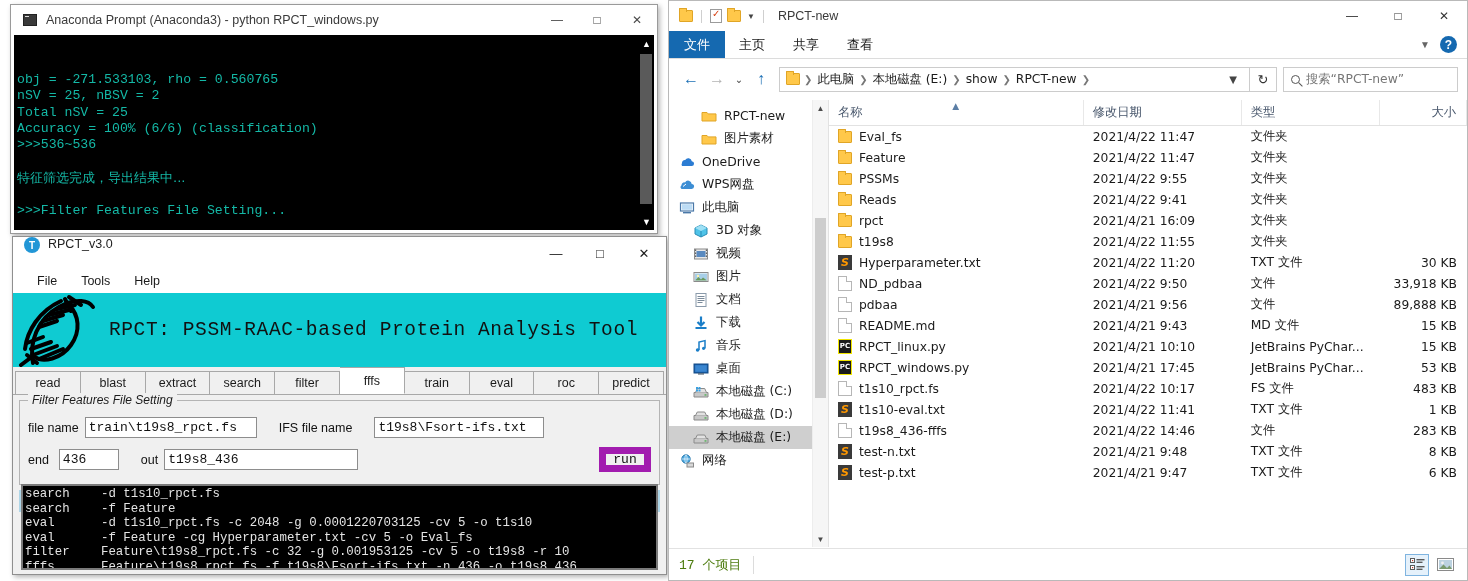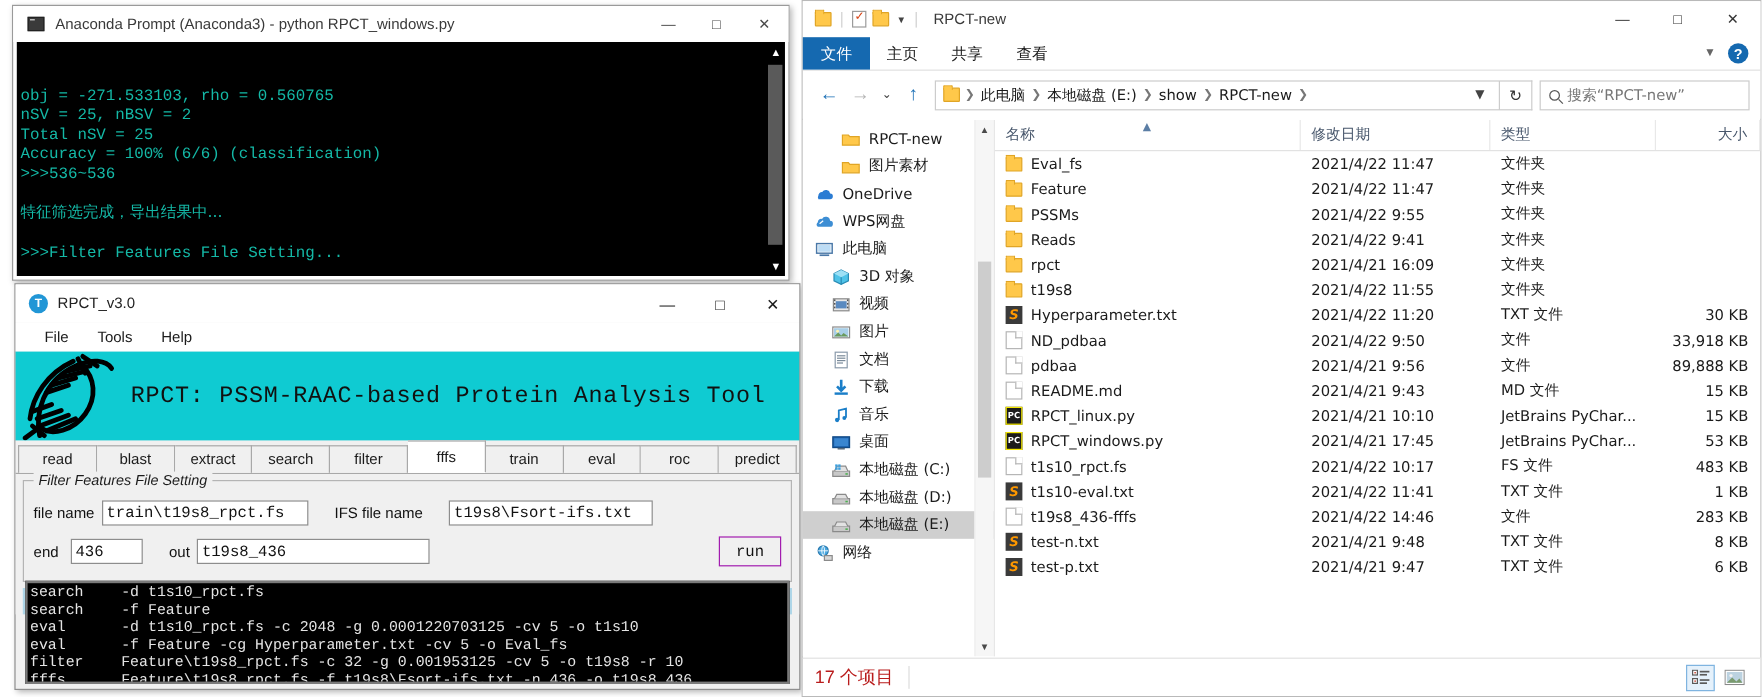--- a/index.html
+++ b/index.html
@@ -66,21 +66,21 @@
   .cscroll .thumb {
     position:absolute; left:2px; right:2px; background:#5a5a5a;
   }
 
   
   #rpct {
     position:absolute; left:12px; top:236px; width:655px; height:339px;
     background:#f0f0f0; border:1px solid #8f8f8f;
     box-shadow: 2px 2px 5px rgba(0,0,0,.3);
   }
-  #rpct .titlebar { height:32px; background:#fff; display:flex; align-items:center; }
+  #rpct .titlebar { height:32px; background:#fff; display:flex; }
   #rpct .tb-logo {
     width:16px;height:16px;margin-left:11px;margin-right:8px;border-radius:50%;
     background:#2196d6; position:relative; flex:none;
   }
   #rpct .tb-logo:after{
     content:"T"; position:absolute; inset:0; color:#fff; font-size:10px;
     display:flex; align-items:center; justify-content:center; font-weight:bold;
   }
   #rpct .tb-title { font-size:12.5px; color:#222; flex:1; }
   #rpct .win-ctrls { height:32px; }
@@ -140,21 +140,21 @@
     font-family:"Liberation Mono","DejaVu Sans Mono",monospace;
     font-size:13px; color:#111; padding:0 3px;
     display:flex; align-items:center; white-space:nowrap; overflow:hidden;
   }
   #rpct .inp.filename { width:172px; }
   #rpct .inp.ifs { width:170px;margin-left:16px; }
   #rpct .inp.end { width:60px; }
   #rpct .inp.out { width:194px; }
   #rpct .runbtn {
     margin-left:auto; width:52px; height:25px; background:#f0f0f0;
-    border:1px solid #a21caf;
+    border:7px solid #a21caf;
     display:flex; align-items:center; justify-content:center;
     font-family:"Liberation Mono","DejaVu Sans Mono",monospace;
     font-size:13px; color:#111; cursor:default;
   }
 
   #rpct .procbar {
     height:22px; background:#aed6e8; display:flex; align-items:center;
     font-family:"Liberation Mono","DejaVu Sans Mono",monospace;
     font-size:12.2px; color:#111; padding-left:18px; gap:0;
     margin-top:5px; white-space:nowrap;
@@ -329,21 +329,21 @@
     content:"PC"; color:#fff; font-size:7px; font-weight:bold; line-height:1;
     font-family:"DejaVu Sans",sans-serif;
   }
 
   #explorer .statusbar {
     position:absolute; left:0; right:0; bottom:0; height:32px;
     border-top:1px solid #e2e2e2; background:#fff;
     display:flex; align-items:center; padding:0 10px;
   }
   .st-count {
-    font-family:Liberation Sans, sans-serif; font-size:15px; color:#b91c1c;
+    font-family:Liberation Mono, monospace; font-size:13px; color:#4d7c0f;
     padding-right:12px; border-right:1px solid #dcdcdc;
   }
   .st-views { margin-left:auto; display:flex; gap:4px; }
   .vbtn {
     width:24px;height:22px; display:flex;align-items:center;justify-content:center;
     border:1px solid transparent;
   }
   .vbtn.on { border:1px solid #7fb4e0; background:#e5f1fb; }
 </style>
 </head>

